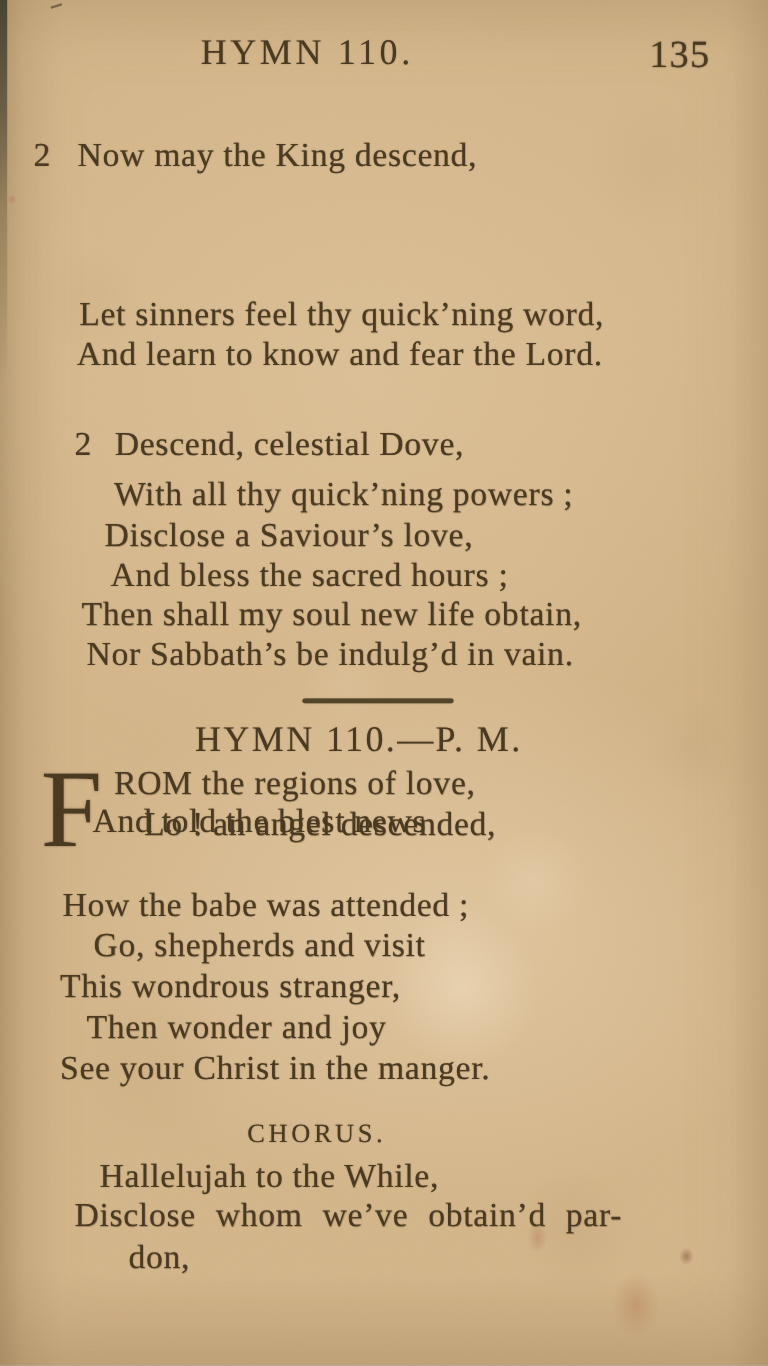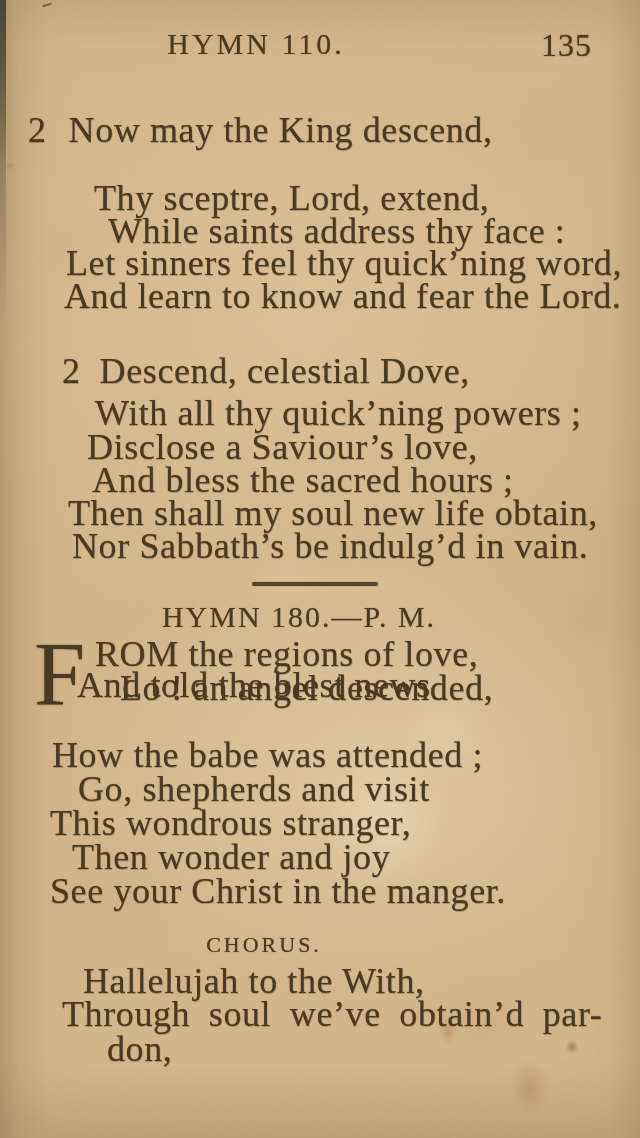--- a/index.html
+++ b/index.html
@@ -18,21 +18,21 @@
       linear-gradient(0deg, rgba(135,105,68,0.18) 0%, rgba(135,105,68,0) 7%),
       linear-gradient(180deg, rgba(150,120,80,0.10) 0%, rgba(150,120,80,0) 4%);
     box-shadow: inset 0 0 70px rgba(140,110,70,0.22);
     font-family:"Liberation Serif", serif;
     font-weight:400;
     color:#4b3a22;
   }
   .ln{
     position:absolute;
     white-space:nowrap;
-    font-size:36px;
+    font-size:28px;
     line-height:30px;
     letter-spacing:0.6px;
     text-shadow:0 0 1px rgba(75,58,34,0.55), 0.5px 0.5px 0.5px rgba(75,58,34,0.28);
   }
   .header-title{
     position:absolute;top:27px;left:0;width:512px;
     text-align:center;font-size:30px;letter-spacing:3px;
     text-shadow:0 0 1px rgba(75,58,34,0.6);
   }
   .page-number{
@@ -124,51 +124,49 @@
   <div class="stain stain-red2"></div>
   <div class="stain stain-red3"></div>
   <div class="stain stain-pink"></div>
 
   <div class="header-title">HYMN 110.</div>
   <div class="page-number">135</div>
 
   <div class="ln" style="top:115px;left:28px;">
     <span class="verse-num">2</span><span style="margin-left:22px;">Now may the King descend,</span>
   </div>
-  <div class="ln" style="top:183px;left:94px;">Thy sceptre, Lord, extend,</div>
-  <div class="ln" style="top:216px;left:108px;">While saints address thy face :</div>
   <div class="ln" style="top:248px;left:66px;">Let sinners feel thy quick’ning word,</div>
   <div class="ln" style="top:281px;left:64px;">And learn to know and fear the Lord.</div>
 
   <div class="ln" style="top:356px;left:30px;margin-left:32px;">
     <span class="verse-num">2</span><span style="margin-left:19px;">Descend, celestial Dove,</span>
   </div>
   <div class="ln" style="top:398px;left:95px;">With all thy quick’ning powers ;</div>
   <div class="ln" style="top:432px;left:87px;">Disclose a Saviour’s love,</div>
   <div class="ln" style="top:465px;left:92px;">And bless the sacred hours ;</div>
   <div class="ln" style="top:498px;left:68px;">Then shall my soul new life obtain,</div>
   <div class="ln" style="top:531px;left:72px;">Nor Sabbath’s be indulg’d in vain.</div>
 
   <div class="divider"></div>
 
-  <div class="hymn-heading">HYMN 180.—P. M.</div>
+  <div class="hymn-heading">HYMN 110.—P. M.</div>
 
   <div class="drop-cap">F</div>
   <div class="ln" style="top:639px;left:95px;">ROM the regions of love,</div>
   <div class="ln" style="top:673px;left:120px;">Lo ! an angel descended,</div>
   <div class="ln" style="top:670px;left:77px;">And told the blest news</div>
   <div class="ln" style="top:740px;left:52px;">How the babe was attended ;</div>
   <div class="ln" style="top:808px;left:50px;">This wondrous stranger,</div>
   <div class="ln" style="top:774px;left:78px;">Go, shepherds and visit</div>
   <div class="ln" style="top:842px;left:72px;">Then wonder and joy</div>
   <div class="ln" style="top:876px;left:50px;">See your Christ in the manger.</div>
 
   <div class="chorus-label">CHORUS.</div>
-  <div class="ln" style="top:966px;left:83px;">Hallelujah to the With,</div>
-  <div class="ln" style="top:999px;left:62px;word-spacing:9px;">Through soul we’ve obtain’d par-</div>
+  <div class="ln" style="top:966px;left:83px;">Hallelujah to the While,</div>
+  <div class="ln" style="top:999px;left:62px;word-spacing:9px;">Disclose whom we’ve obtain’d par-</div>
   <div class="ln" style="top:1034px;left:107px;">don,</div>
 
   <svg class="grain" width="640" height="1138">
     <filter id="paperNoise">
       <feTurbulence type="fractalNoise" baseFrequency="0.85" numOctaves="2" seed="7"></feTurbulence>
       <feColorMatrix type="saturate" values="0"></feColorMatrix>
       <feComponentTransfer>
           <feFuncA type="linear" slope="0.10" intercept="0"></feFuncA>
         </feComponentTransfer>
     </filter>

